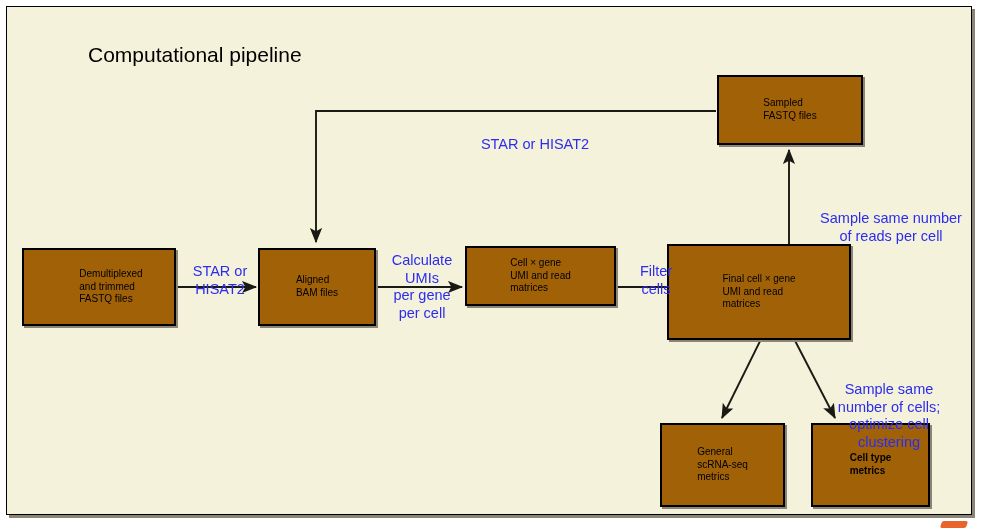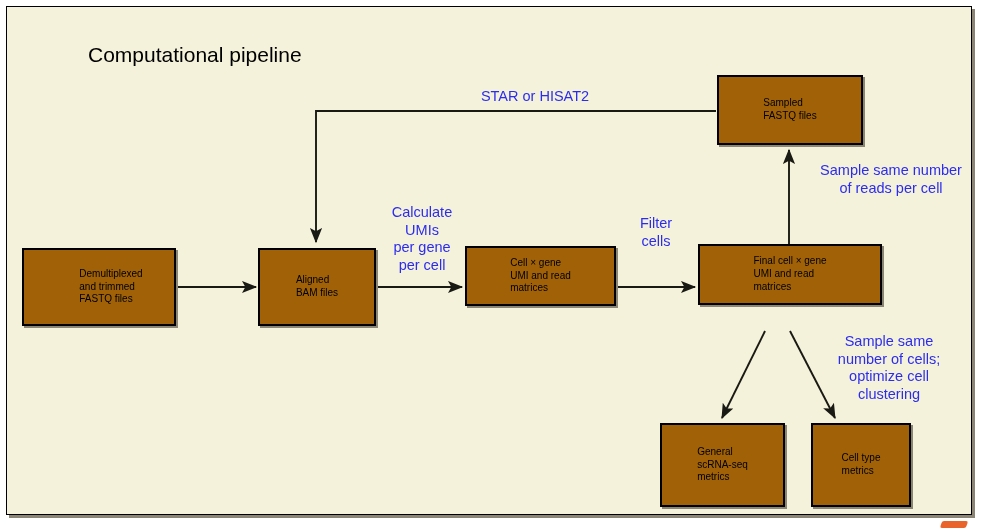--- a/index.html
+++ b/index.html
@@ -13,21 +13,21 @@
 
   .title{position:absolute;color:#000;font-size:21px;white-space:nowrap;}
 
   .node{position:absolute;background:#a16207;border:2.2px solid #000;
         box-sizing:border-box;display:flex;align-items:center;
         justify-content:center;text-align:left;color:#000;
         font-size:10px;line-height:1.28;box-shadow:2px 2px 0 0 #8a8575;}
   .node span{display:block;padding:0 4px;}
 
   .lbl{position:absolute;color:#2c2cf0;font-size:14.5px;line-height:1.22;
-       text-align:center;white-space:pre-line;}
+       text-align:center;white-space:pre-line;margin-top:48px;}
 
   svg.wires{position:absolute;left:0;top:0;width:986px;height:529px;
             overflow:visible;pointer-events:none;}
 
   .orange{position:absolute;left:941px;top:521px;width:26px;height:7px;
           background:#e8642a;border-radius:2px;
           transform:skewX(-18deg);}
 </style>
 </head>
 <body>
@@ -65,42 +65,44 @@
     <span style="white-space:pre-line;">Aligned
 BAM files</span>
   </div>
 
   <div class="node" style="left:465px;top:246px;width:151px;height:60px;">
     <span style="white-space:pre-line;">Cell × gene
 UMI and read
 matrices</span>
   </div>
 
-  <div class="node" style="left:698px;top:244px;width:184px;height:61px;">
+  <div class="node" style="left:667px;top:244px;width:184px;height:96px;">
     <span style="white-space:pre-line;">Final cell × gene
 UMI and read
 matrices</span>
   </div>
 
   <div class="node" style="left:717px;top:75px;width:146px;height:70px;">
     <span style="white-space:pre-line;">Sampled
 FASTQ files</span>
   </div>
 
   <div class="node" style="left:660px;top:423px;width:125px;height:84px;">
     <span style="white-space:pre-line;">General
 scRNA-seq
 metrics</span>
   </div>
 
-  <div class="node" style="left:811px;top:423px;width:100px;height:84px;">
+  <div class="node" style="left:811px;top:423px;width:119px;height:84px;font-weight:bold;">
     <span style="white-space:pre-line;">Cell type
 metrics</span>
   </div>
 
+  <div class="lbl" style="left:184px;top:215px;width:72px;">STAR or
+HISAT2</div>
 
   <div class="lbl" style="left:620px;top:215px;width:72px;">Filter
 cells</div>
 
   <div class="lbl" style="left:377px;top:204px;width:90px;">Calculate UMIs
 per gene
 per cell</div>
 
   <div class="lbl" style="left:435px;top:88px;width:200px;">STAR or HISAT2</div>
 

